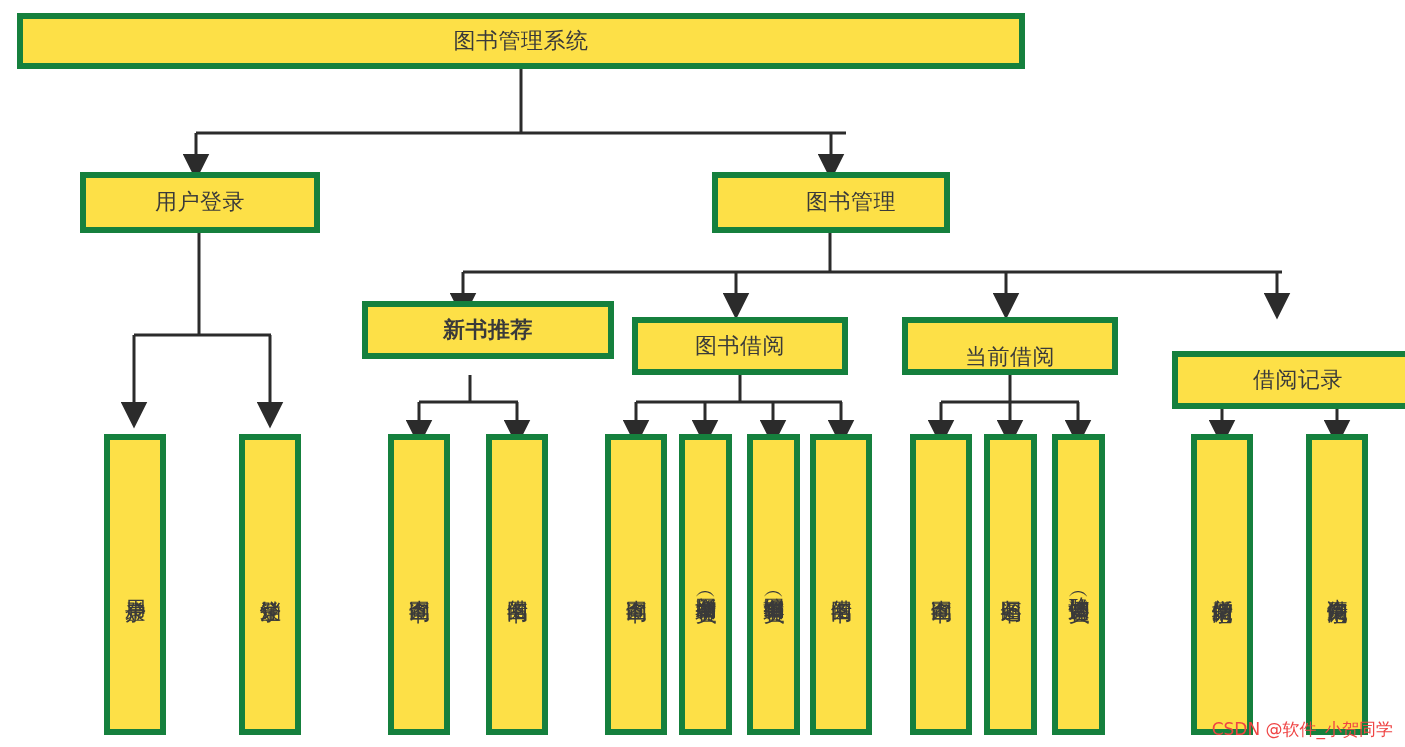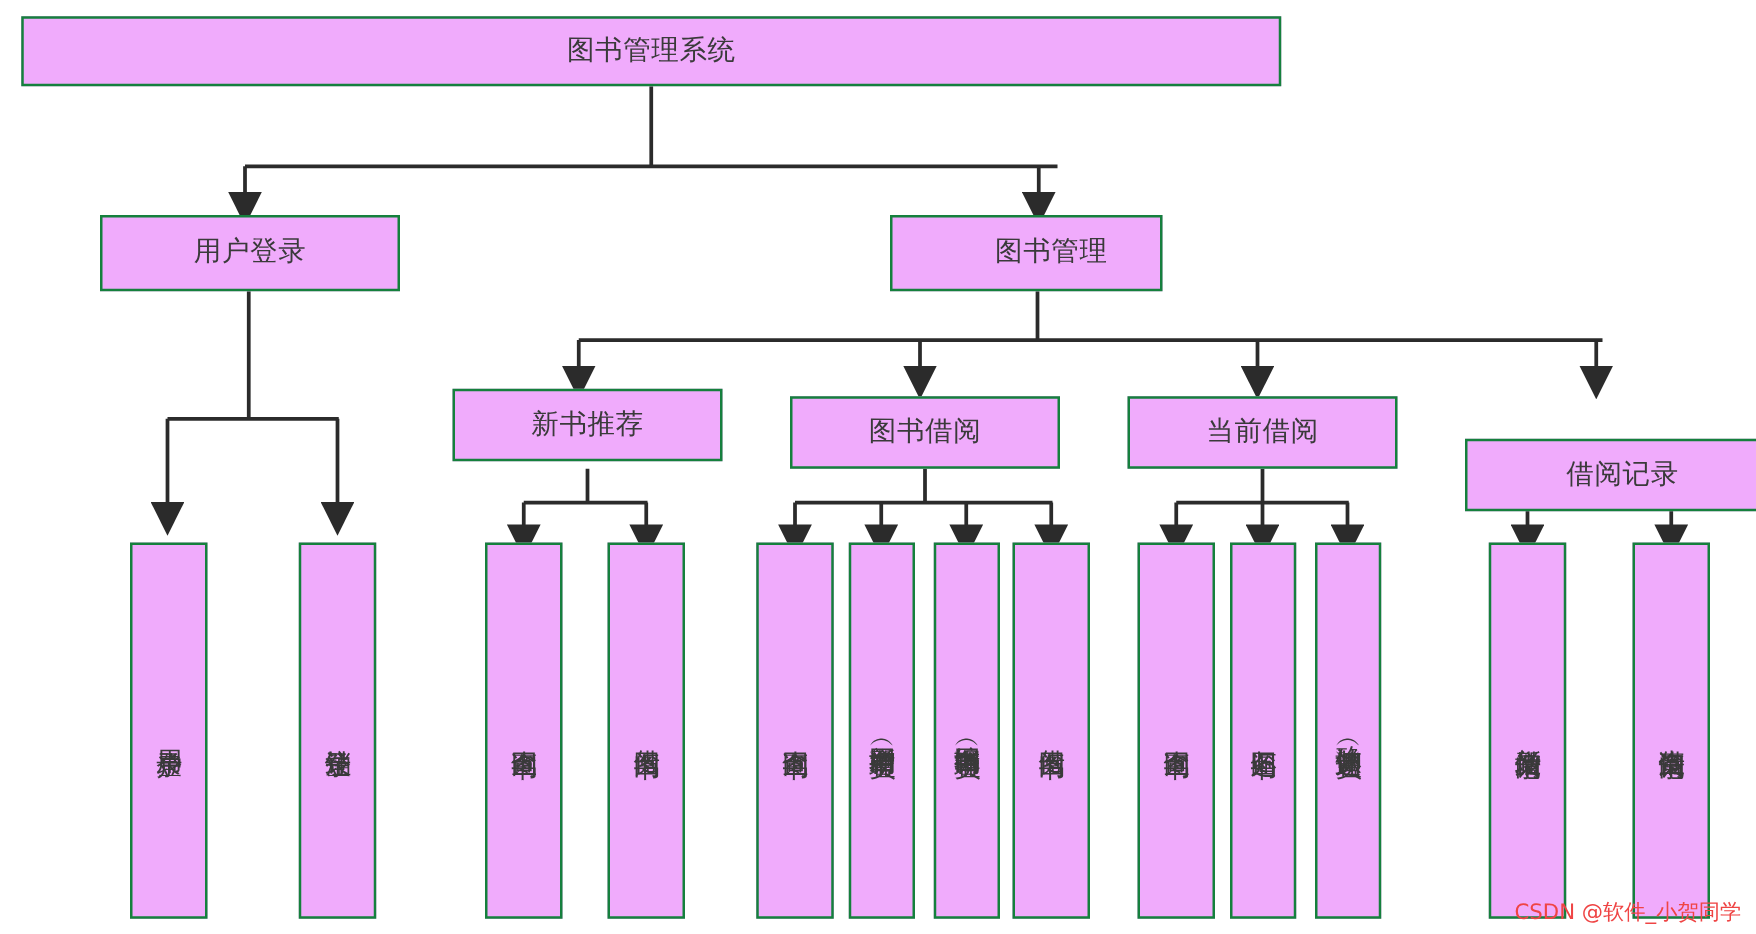--- a/index.html
+++ b/index.html
@@ -24,22 +24,22 @@
     position: absolute;
     top: 0;
     left: 0;
     width: 1405px;
     height: 747px;
     display: block;
   }
   .node-box {
     position: absolute;
     box-sizing: border-box;
-    border: 2px solid #15803d;
-    background: #f0abfc;
+    border: 6px solid #15803d;
+    background: #fde047;
     display: flex;
     align-items: center;
     justify-content: center;
     overflow: hidden;
   }
   .node-label-h {
     font-size: 22px;
     color: #3a3a3a;
     line-height: 1.1;
     letter-spacing: 0.5px;
@@ -138,33 +138,33 @@
   </svg>
 
   <div class="node-box" style="left:17px; top:13px; width:1008px; height:56px;">
     <span class="node-label-h">图书管理系统</span>
   </div>
 
   <div class="node-box" style="left:80px; top:172px; width:240px; height:61px;">
     <span class="node-label-h">用户登录</span>
   </div>
 
-  <div class="node-box" style="left:712px; top:172px; width:218px; height:61px;padding-left:40px;">
+  <div class="node-box" style="left:712px; top:172px; width:238px; height:61px;padding-left:40px;">
     <span class="node-label-h">图书管理</span>
   </div>
 
-  <div class="node-box" style="left:362px; top:311px; width:216px; height:58px;">
+  <div class="node-box" style="left:362px; top:301px; width:252px; height:58px;font-weight:bold;">
     <span class="node-label-h">新书推荐</span>
   </div>
 
   <div class="node-box" style="left:632px; top:317px; width:216px; height:58px;text-align:right;">
     <span class="node-label-h">图书借阅</span>
   </div>
 
-  <div class="node-box" style="left:902px; top:317px; width:216px; height:58px;">
+  <div class="node-box" style="left:902px; top:317px; width:216px; height:58px;align-items:flex-end;">
     <span class="node-label-h">当前借阅</span>
   </div>
 
   <div class="node-box" style="left:1172px; top:317px; width:252px; height:58px;margin-top:34px;">
     <span class="node-label-h">借阅记录</span>
   </div>
 
   <div class="node-box leaf-box" style="left:104px; top:434px; width:62px; height:301px;">
     <span class="node-label-v">用户登录</span>
   </div>

